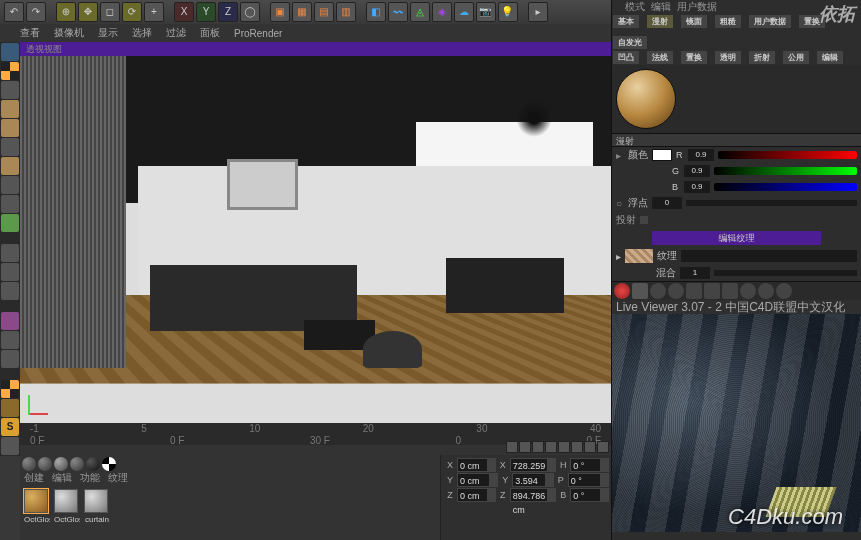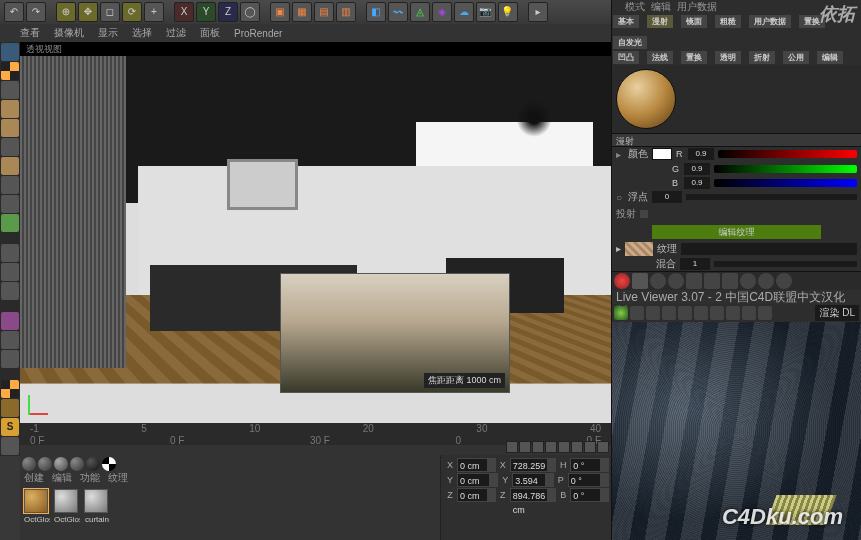--- a/index.html
+++ b/index.html
@@ -16,21 +16,21 @@
 .menu-bar span { cursor: pointer; }
 
 
 .left-palette { position: absolute; left: 0; top: 42px; width: 20px; background: #2a2a2a; display: flex; flex-direction: column; gap: 1px; padding: 1px; }
 .left-palette .tool { width: 18px; height: 18px; background: #555; border-radius: 2px; cursor: pointer; }
 .left-palette .tool.sel { background: #8a6a2a; }
 .left-palette .gap { height: 10px; }
 
 
 .viewport-area { position: absolute; left: 20px; top: 42px; right: 250px; bottom: 85px; background: #2a2a2a; }
-.vp-header { height: 14px; background: #000000; display: flex; align-items: center; padding: 0 6px; color: #888; font-size: 9px; }
+.vp-header { height: 14px; background: #4c1d95; display: flex; align-items: center; padding: 0 6px; color: #888; font-size: 9px; }
 .viewport { position: absolute; top: 14px; left: 0; right: 0; bottom: 32px; background: #ddd; overflow: hidden; }
 
 
 .scene-ceiling { position: absolute; top: 0; left: 0; right: 0; height: 40%; background: #1a1a1a; }
 .scene-wall { position: absolute; top: 30%; left: 20%; right: 0; height: 35%; background: #e0e0e0; }
 .scene-floor { position: absolute; bottom: 0; left: 0; right: 0; height: 35%; background: repeating-linear-gradient(45deg, #8a6a3a 0px, #8a6a3a 8px, #7a5a2a 8px, #7a5a2a 16px); transform: perspective(400px) rotateX(60deg); transform-origin: top; }
 .scene-curtain { position: absolute; top: 0; left: 0; width: 18%; height: 85%; background: repeating-linear-gradient(90deg, #666 0px, #666 2px, #444 2px, #444 4px); }
 .scene-sofa { position: absolute; bottom: 25%; left: 22%; width: 35%; height: 18%; background: #2a2a2a; }
 .scene-table { position: absolute; bottom: 20%; left: 48%; width: 12%; height: 8%; background: #1a1a1a; }
 .scene-pouf { position: absolute; bottom: 15%; left: 58%; width: 10%; height: 10%; background: #333; border-radius: 50% 50% 10% 10%; }
@@ -90,21 +90,21 @@
 .rp-row .swatch { width: 20px; height: 12px; background: #fff; border: 1px solid #111; }
 .rp-row .lab { width: 8px; font-size: 9px; color: #ccc; }
 .rp-row .num { width: 26px; height: 12px; background: #1a1a1a; color: #ddd; font-size: 8px; text-align: center; line-height: 12px; }
 .rp-row .slider { flex: 1; height: 8px; border-radius: 2px; }
 .rp-row .slider.r { background: linear-gradient(90deg, #000, #f00); }
 .rp-row .slider.g { background: linear-gradient(90deg, #000, #0f0); }
 .rp-row .slider.b { background: linear-gradient(90deg, #000, #00f); }
 .rp-row .arr { width: 8px; color: #888; }
 .rp-tex-row { display: flex; align-items: center; height: 18px; padding: 0 4px; gap: 4px; }
 .rp-tex-thumb { width: 28px; height: 14px; background: repeating-linear-gradient(45deg, #ca8 0 3px, #a86 3px 6px); }
-.rp-btn-long { background: #4d7c0f; text-align: center; height: 14px; line-height: 14px; font-size: 9px; color: #ccc; margin: 2px 40px; cursor: pointer; }
+.rp-btn-long { background: #4c1d95; text-align: center; height: 14px; line-height: 14px; font-size: 9px; color: #ccc; margin: 2px 40px; cursor: pointer; }
 .rp-misc { display: flex; align-items: center; padding: 2px 4px; gap: 4px; font-size: 9px; color: #999; }
 
 
 .octane-area { border-top: 1px solid #111; }
 .oct-toolbar { height: 18px; display: flex; align-items: center; gap: 2px; padding: 0 2px; background: #2a2a2a; }
 .oct-btn { width: 16px; height: 16px; border-radius: 50%; background: #444; cursor: pointer; }
 .oct-btn.rec { background: radial-gradient(#e44, #822); }
 .oct-btn.stop { background: #555; border-radius: 2px; }
 .oct-title { height: 14px; padding: 0 4px; line-height: 14px; color: #aaa; font-size: 12px; background: #2f2f2f; }
 .oct-menu { height: 14px; display: flex; gap: 8px; padding: 0 4px; color: #999; font-size: 9px; align-items: center; }
@@ -116,21 +116,21 @@
   radial-gradient(ellipse at 30% 40%, rgba(180,200,220,0.3), transparent 60%),
   repeating-linear-gradient(100deg, rgba(200,210,220,0.15) 0 20px, rgba(40,50,60,0.4) 20px 35px),
   #2a3038; 
   filter: contrast(1.2);
 }
 .oct-noise { position: absolute; inset: 0; opacity: 0.5; background: repeating-radial-gradient(circle at 50% 50%, transparent 0 1px, rgba(20,20,20,0.5) 1px 2px); mix-blend-mode: overlay; }
 .oct-floor-obj { position: absolute; bottom: 15px; right: 30px; width: 60px; height: 30px; background: repeating-linear-gradient(90deg, #cc8 0 3px, #884 3px 6px); transform: skewX(-20deg); }
 
 
 .wm-tr { position: absolute; top: 2px; right: 6px; color: rgba(255,255,255,0.6); font-size: 18px; font-weight: bold; font-style: italic; pointer-events: none; }
-.wm-br { position: absolute; bottom: 10px; right: 18px; color: rgba(255,255,255,0.85); font-size: 22px; font-style: italic; pointer-events: none; text-shadow: 0 0 4px #000; font-weight: bold; }
+.wm-br { position: absolute; bottom: 10px; right: 18px; color: rgba(255,255,255,0.85); font-size: 22px; font-style: italic; pointer-events: none; text-shadow: 0 0 4px #000; }
 .left-label { position: absolute; left: 1px; bottom: 2px; transform: rotate(-90deg); transform-origin: left bottom; color: #666; font-size: 8px; }
 
 
 .ico { font-size: 10px; line-height: 1; color: #ccc; }
 </style>
 </head>
 <body>
 
 <div class="top-toolbar">
   <div class="btn">
@@ -256,23 +256,20 @@
     <div class="scene-picture"></div>
     <div class="scene-sofa"></div>
     <div class="scene-table"></div>
     <div class="scene-pouf"></div>
     <div class="scene-dining"></div>
     <div class="scene-lamp"></div>
     <div class="axis">
       <div class="axis-x"></div>
       <div class="axis-y"></div>
     </div>
-    <div class="ref-overlay">
-      <div class="ref-label">焦距距离  1000 cm</div>
-    </div>
   </div>
   <div class="vp-footer">
     <div class="vp-ruler">
       <span>-1</span>
       <span>5</span>
       <span>10</span>
       <span>20</span>
       <span>30</span>
       <span>40</span>
     </div>
@@ -443,34 +440,20 @@
       <div class="oct-btn"></div>
       <div class="oct-btn"></div>
       <div class="oct-btn" style="border-radius:2px"></div>
       <div class="oct-btn" style="border-radius:2px"></div>
       <div class="oct-btn" style="border-radius:2px"></div>
       <div class="oct-btn"></div>
       <div class="oct-btn"></div>
       <div class="oct-btn"></div>
     </div>
     <div class="oct-title">Live Viewer 3.07 - 2 中国C4D联盟中文汉化版</div>
-    <div class="oct-icons">
-      <div class="i star"></div>
-      <div class="i"></div>
-      <div class="i"></div>
-      <div class="i"></div>
-      <div class="i"></div>
-      <div class="i"></div>
-      <div class="i"></div>
-      <div class="i"></div>
-      <div class="i"></div>
-      <div class="i"></div>
-      <div style="flex:1"></div>
-      <div style="background:#1a1a1a;padding:1px 4px;color:#ccc">渲染 DL</div>
-    </div>
     <div class="oct-render">
       <div class="oct-render-img"></div>
       <div class="oct-noise"></div>
       <div class="oct-floor-obj"></div>
     </div>
 
   </div>
 </div>
 
 <div class="left-label">NEMA 4D</div>

